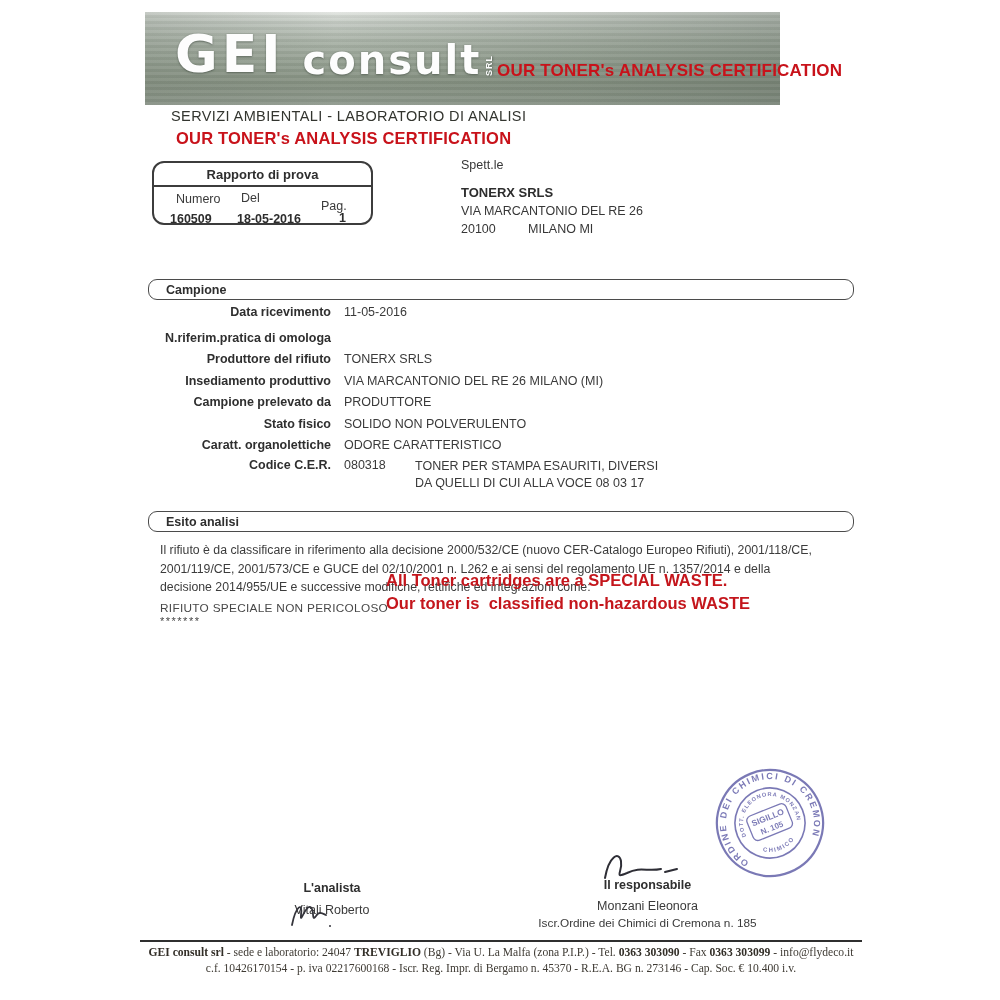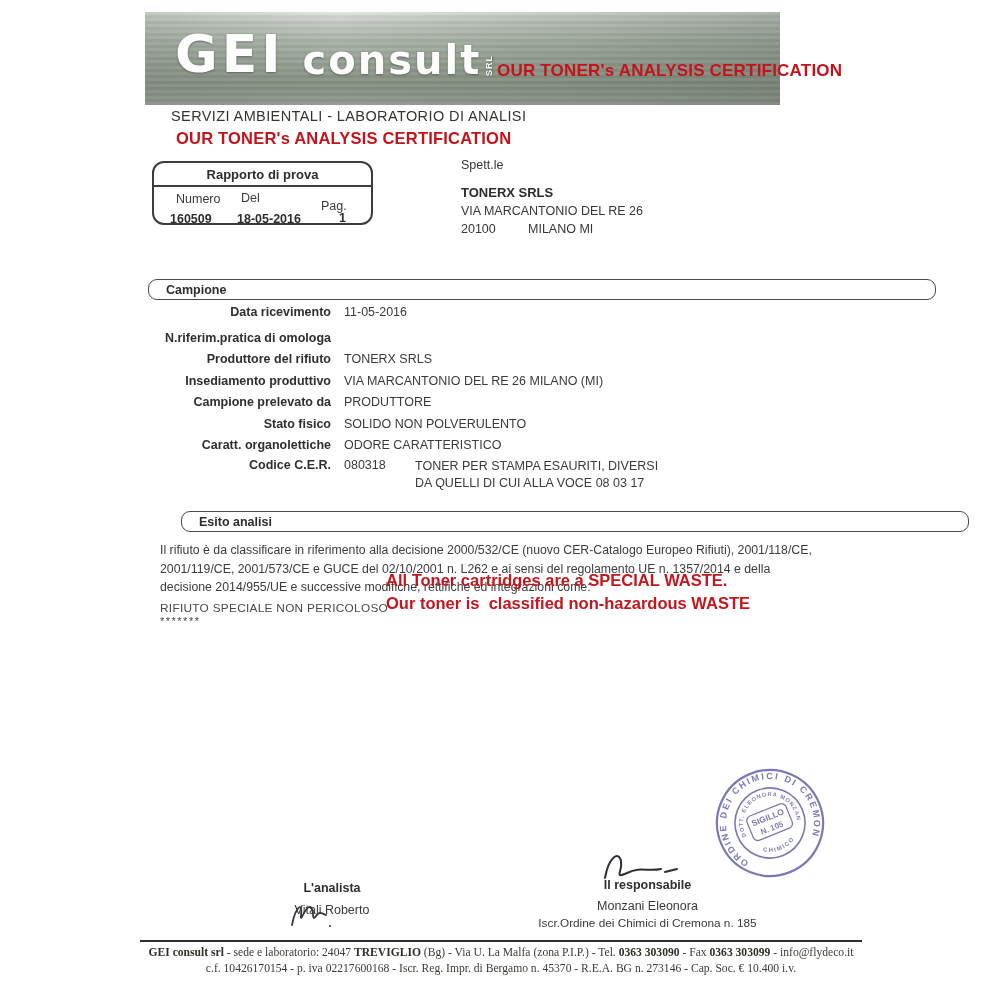--- a/index.html
+++ b/index.html
@@ -40,21 +40,21 @@
   .report-box { position:absolute; left:152px; top:161px; width:221px; height:64px;
                 border:2px solid #3c3c3c; border-radius:12px; background:#fff; }
   .report-title { height:24px; line-height:23px; text-align:center; font-size:13px;
                   font-weight:bold; color:#2e2e2e; border-bottom:2px solid #3c3c3c; }
   .rb-label, .rb-value { position:absolute; font-size:12.5px; color:#3a3a3a; }
   .rb-value { font-weight:bold; color:#2d2d2d; }
   
   .recipient { position:absolute; left:461px; top:158px; width:300px; }
   .rc-line { position:absolute; font-size:12.5px; color:#373737; white-space:nowrap; }
   
-  .section-box { position:absolute; left:148px; width:788px; height:21px;
+  .section-box { position:absolute; left:148px; width:706px; height:21px;
                  border:1.5px solid #4b4b4b; border-radius:9px; background:#fff;
                  display:flex; align-items:center; padding-left:17px;
                  font-size:12.5px; font-weight:bold; color:#2e2e2e; }
   
   .frow { position:absolute; left:140px; width:680px; height:18px; }
   .flabel { position:absolute; left:0; width:191px; text-align:right;
             font-size:12.5px; font-weight:bold; color:#2f2f2f; white-space:nowrap; }
   .fvalue { position:absolute; left:204px; font-size:12.5px; color:#3a3a3a; white-space:nowrap; }
   .fdesc  { position:absolute; left:275px; font-size:12.5px; color:#3a3a3a;
             line-height:17px; white-space:nowrap; }
@@ -151,21 +151,21 @@
     <span class="flabel">Caratt. organolettiche</span>
     <span class="fvalue">ODORE CARATTERISTICO</span>
   </div>
   <div class="frow" style="top:458px; height:36px;">
     <span class="flabel">Codice C.E.R.</span>
     <span class="fvalue">080318</span>
     <span class="fdesc"><span>TONER PER STAMPA ESAURITI, DIVERSI</span><br>
     <span>DA QUELLI DI CUI ALLA VOCE 08 03 17</span></span>
   </div>
 
-  <div class="section-box" style="top:511px;margin-left:33px;">Esito analisi</div>
+  <div class="section-box" style="top:511px;">Esito analisi</div>
 
   <div class="paragraph">Il rifiuto è da classificare in riferimento alla decisione 2000/532/CE (nuovo CER-Catalogo Europeo Rifiuti), 2001/118/CE, 2001/119/CE, 2001/573/CE e GUCE del 02/10/2001 n.  L262 e ai sensi del regolamento UE n. 1357/2014 e della decisione 2014/955/UE  e successive modifiche, rettifiche ed integrazioni come:</div>
   <div class="classification">RIFIUTO SPECIALE NON PERICOLOSO</div>
   <div class="asterisks">*******</div>
 
   <div class="red-note">
     <div>All Toner cartridges are a SPECIAL WASTE.</div>
     <div>Our toner is  classified non-hazardous WASTE</div>
   </div>
 

